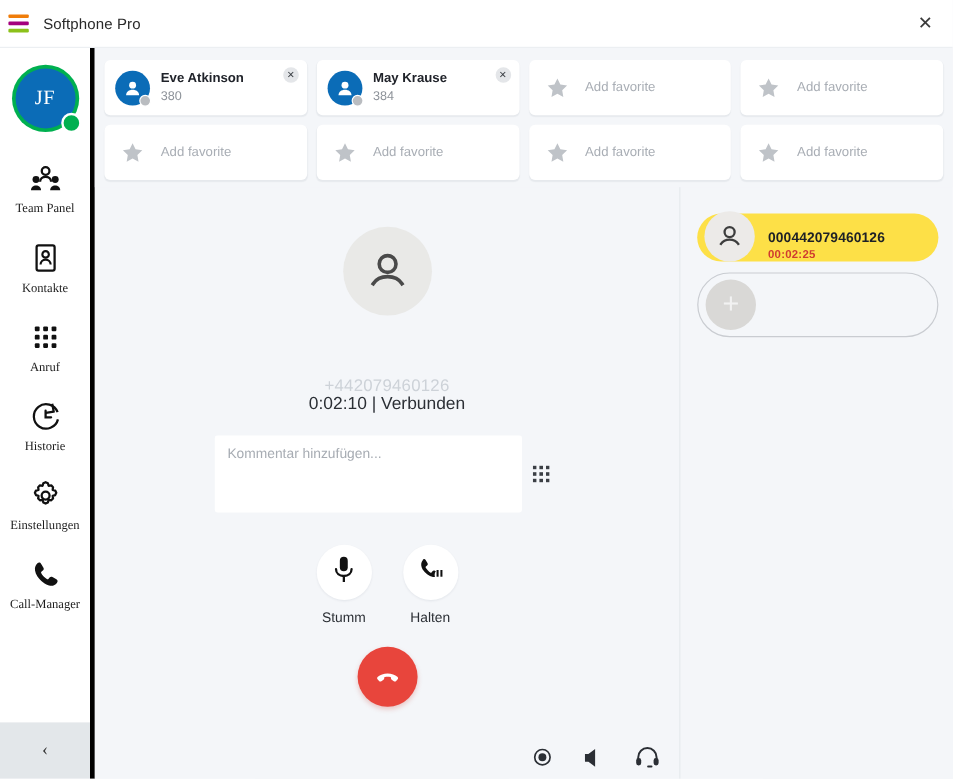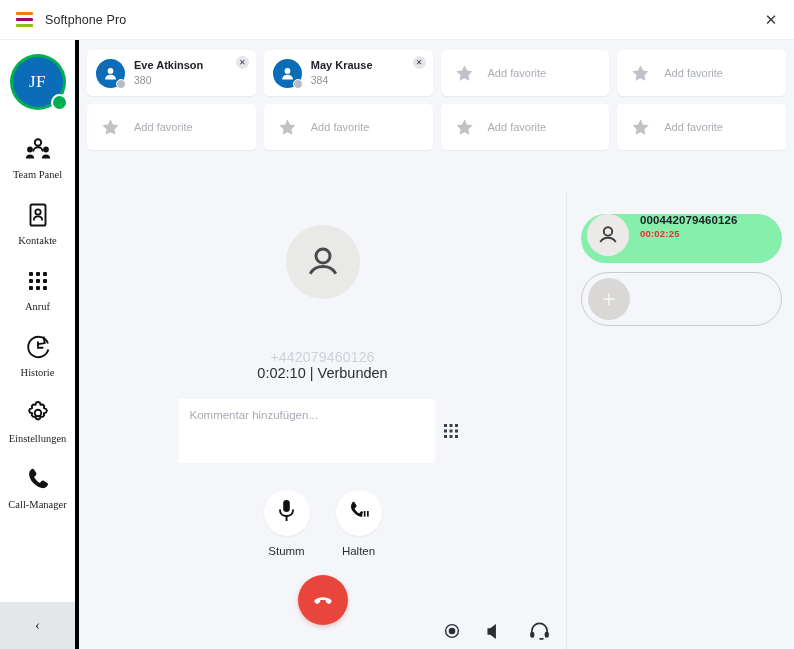--- a/index.html
+++ b/index.html
@@ -14,21 +14,21 @@
     width: 794px; height: 649px;
     background: #f4f6f9;
     display: flex; flex-direction: column;
   }
 
   
   .titlebar {
     height: 40px; min-height: 40px;
     background: #ffffff;
     display: flex; align-items: center;
-    padding: 0 0 0 16px;
+    padding: 0 0 0 7px;
     border-bottom: 1px solid #eceff2;
   }
   .app-logo { width: 17px; height: 15px; display: flex; flex-direction: column; justify-content: space-between; margin-right: 12px; }
   .app-logo i { display: block; height: 3px; width: 100%; border-radius: 1px; }
   .app-logo i:nth-child(1) { background: #f07d0a; }
   .app-logo i:nth-child(2) { background: #a4007d; }
   .app-logo i:nth-child(3) { background: #8cc11a; }
   .app-title { font-size: 12.5px; color: #2a2a2a; letter-spacing: .1px; }
   .titlebar-spacer { flex: 1; }
   .win-close {
@@ -83,21 +83,21 @@
   .nav-icon { height: 30px; display: flex; align-items: center; justify-content: center; }
   .nav-label { font-size: 10.5px; margin-top: 5px; color: #1d1d1d; white-space: nowrap; }
   .collapse-bar {
     width: 100%; height: 47px;
     background: #e3e7ea;
     display: flex; align-items: center; justify-content: center;
     cursor: pointer; color: #333; font-size: 15px;
   }
 
   
-  .main { flex: 1; display: flex; flex-direction: column; min-width: 0; background: #f4f6f9; gap: 36px; }
+  .main { flex: 1; display: flex; flex-direction: column; min-width: 0; background: #f4f6f9; }
 
   
   .favorites {
     padding: 10px 8px 6px 8px;
     display: grid;
     grid-template-columns: repeat(4, 1fr);
     gap: 8px 8px;
     background: #f4f6f9;
   }
   .fav-card {
@@ -204,24 +204,24 @@
   }
   .footer-icon { cursor: pointer; display: flex; align-items: center; justify-content: center; }
 
   
   .rail {
     width: 227px; min-width: 227px;
     padding: 22px 12px 0 14px;
     display: flex; flex-direction: column; gap: 9px;
   }
   .call-pill {
-    height: 49px;
-    background: #86efac;
+    height: 40px;
+    background: #fde047;
     border-radius: 27px;
-    display: flex; align-items: flex-start;
+    display: flex; align-items: flex-end;
     padding-left: 6px;
     cursor: pointer;
   }
   .pill-avatar {
     width: 42px; height: 42px; border-radius: 50%;
     background: #eceae8;
     display: flex; align-items: center; justify-content: center;
     margin-right: 11px; flex: 0 0 auto;
   }
   .pill-number { font-size: 11.5px; font-weight: bold; color: #1d2026; letter-spacing: .1px; }

